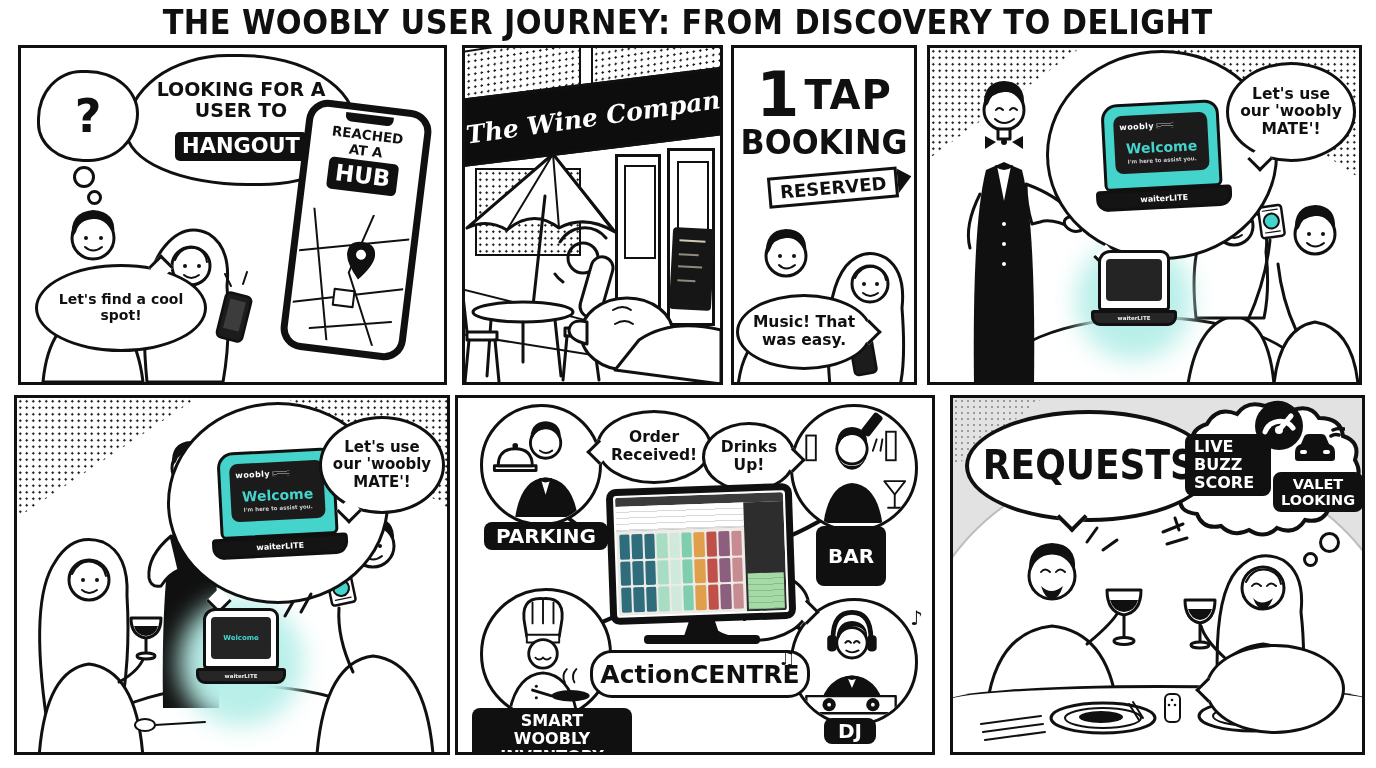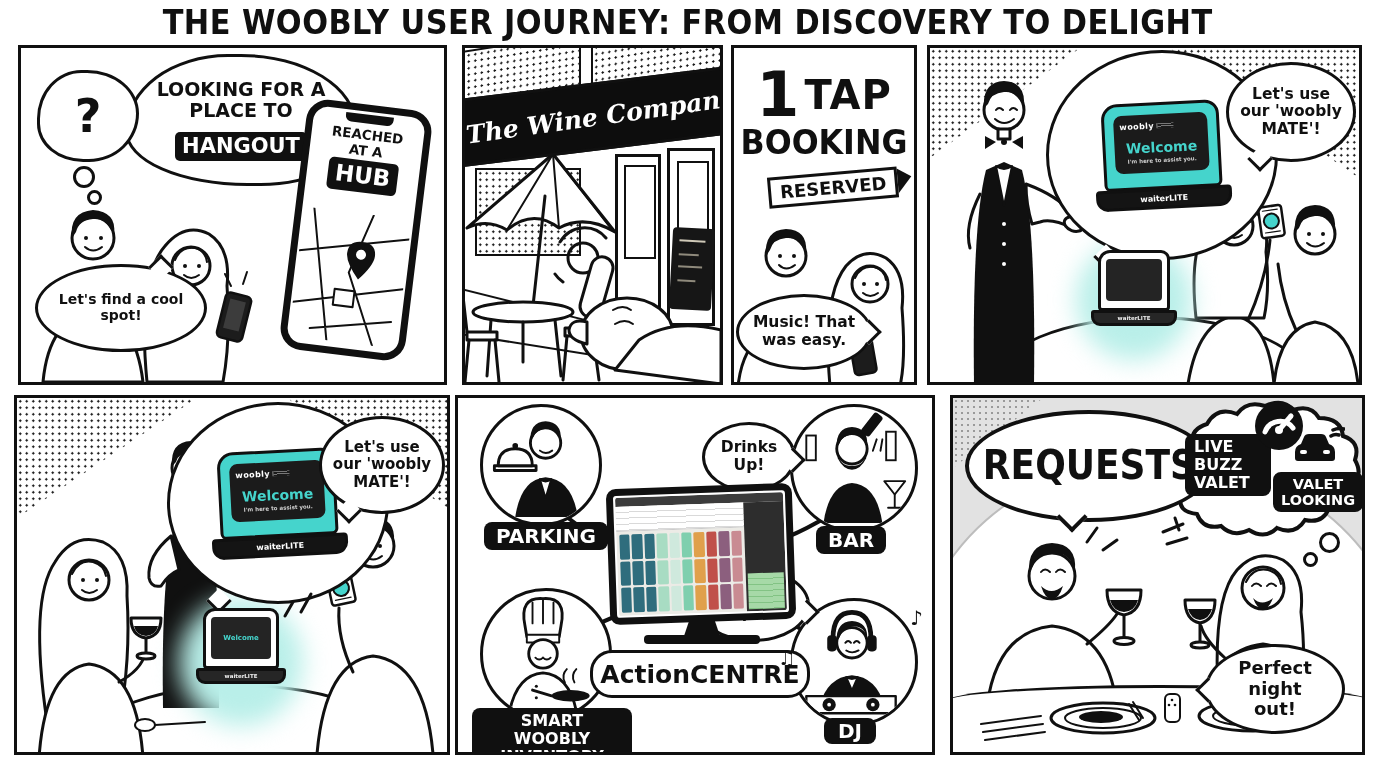--- a/index.html
+++ b/index.html
@@ -81,21 +81,21 @@
   </div>
 
 <section class="panel" style="left:18px;top:45px;width:429px;height:340px">
   <div class="bubble" style="left:16px;top:22px;width:102px;height:92px;border-radius:46% 54% 52% 48%/56% 50% 56% 44%">
     <span class="txt" style="font-size:46px;font-weight:800">?</span>
   </div>
   <div class="thought" style="left:52px;top:118px;width:16px;height:16px"></div>
   <div class="thought" style="left:66px;top:142px;width:9px;height:9px"></div>
 
   <div class="cloud" style="left:104px;top:6px;width:232px;height:132px;display:flex;flex-direction:column;align-items:center;justify-content:center">
-    <div style="font-weight:800;font-size:19px;text-align:center;width:180px;line-height:1.15">LOOKING FOR A PLACE TO</div>
+    <div style="font-weight:800;font-size:19px;text-align:center;width:180px;line-height:1.15">LOOKING FOR A USER TO</div>
     <div class="badge" style="font-size:21px;margin-top:10px">HANGOUT</div>
   </div>
 
   <div class="phone" style="left:272px;top:56px;width:126px;height:252px;transform:rotate(7deg)">
     <div class="notch"></div>
     <div style="text-align:center;margin-top:16px;font-weight:800;font-size:13.5px;line-height:1.15;width:86px;margin-left:13px">REACHED AT A</div>
     <div style="text-align:center;margin-top:2px"><span class="badge" style="font-size:23px">HUB</span></div>
     <svg class="abs" style="left:2px;top:102px" width="108" height="130" viewBox="0 0 108 130">
       <path class="ln2" d="M10 0 L38 130 M0 44 L108 20 M0 96 L108 70 M70 0 L52 60 L84 130 M20 120 L100 104"></path>
       <rect class="fw" x="40" y="78" width="20" height="16" style="stroke-width:2"></rect>
@@ -388,39 +388,43 @@
       <path class="fk" d="M50 36 Q49 16 66 15 Q83 16 82 34 L79 28 Q75 22 66 23 Q56 24 53 32 Z"></path>
       <path class="ln2" d="M60 46 Q66 51 73 46"></path>
       <path class="fk" d="M34 116 Q40 76 66 74 Q94 76 100 116 Z"></path>
       <path class="fw" d="M60 76 L66 96 L72 76 Q66 81 60 76 Z" style="stroke-width:2"></path>
       <path class="fw" d="M12 62 h44 v5 h-44 z"></path>
       <path class="fw" d="M16 62 Q16 44 34 44 Q52 44 52 62 Z"></path>
         <circle class="fk" cx="34" cy="41" r="3"></circle>
     </svg>
   </div>
   <div class="blockbadge" style="left:26px;top:124px;font-size:20px;padding:3px 12px">PARKING</div>
+  <div class="bubble" style="left:138px;top:12px;width:116px;height:74px">
+    <div class="tail t-left" style="left:-9px;top:30px"></div>
+    <span class="txt" style="font-size:15.5px;width:90px">Order Received!</span>
+  </div>
 
   <div class="node" style="left:332px;top:6px;width:122px;height:122px">
     <svg width="116" height="116" viewBox="0 0 122 122">
       <rect class="ln2" x="14" y="30" width="10" height="26"></rect>
         <rect class="ln2" x="98" y="26" width="10" height="30"></rect>
       <circle class="fw" cx="62" cy="44" r="16"></circle>
       <path class="fk" d="M46 42 Q45 22 62 21 Q79 22 78 40 L75 34 Q71 28 62 29 Q52 30 49 38 Z"></path>
       <path class="fk" d="M47 48 Q49 62 62 62 Q75 62 77 48 L77 54 Q71 66 62 66 Q53 66 47 54 Z"></path>
       <path class="ln2" d="M57 50 Q62 54 68 50" style="stroke:#fff"></path>
       <g transform="rotate(38 84 18)">
           <rect class="fk" x="78" y="6" width="11" height="26" rx="3"></rect>
         </g>
       <path class="ln2" d="M88 34 L84 46 M94 34 L92 46"></path>
       <path class="fk" d="M32 122 Q38 82 62 80 Q88 82 94 122 Z"></path>
       <path class="fw" d="M96 78 L118 78 L107 92 Z" style="stroke-width:2"></path>
         <path class="ln2" d="M107 92 L107 106 M100 106 h14"></path>
     </svg>
   </div>
-  <div class="blockbadge" style="left:358px;top:128px;font-size:20px;padding:3px 12px">BAR</div>
+  <div class="blockbadge" style="left:358px;top:128px;font-size:20px;padding:19px 12px">BAR</div>
   <div class="bubble" style="left:244px;top:24px;width:94px;height:70px">
     <div class="tail t-right" style="right:-9px;top:26px"></div>
     <span class="txt" style="font-size:15.5px;width:70px">Drinks Up!</span>
   </div>
 
   <div class="node" style="left:22px;top:190px;width:126px;height:126px">
     <svg width="120" height="120" viewBox="0 0 126 126">
       <path class="fw" d="M44 36 Q38 6 63 8 Q88 6 82 36 L80 48 L46 48 Z"></path>
       <path class="ln2" d="M52 12 L52 34 M63 9 L63 34 M74 12 L74 34"></path>
       <rect class="fw" x="46" y="46" width="34" height="8" style="stroke-width:2"></rect>
@@ -526,21 +530,21 @@
     <path d="M30 92 Q8 90 10 72 Q12 54 30 54 Q24 32 44 26 Q54 8 74 16 Q84 2 102 8 Q120 0 130 12 Q148 6 156 20 Q178 20 180 38 Q198 44 192 62 Q202 80 184 90 Q186 108 166 110 Q160 126 142 122 Q132 138 114 130 Q102 142 86 132 Q70 140 58 128 Q40 132 34 116 Q14 114 18 98 Q10 96 30 92 Z" fill="#fff" stroke="#101010" stroke-width="4"></path>
   </svg>
   <div class="gaugewrap" style="left:300px;top:2px">
     <svg width="52" height="52" viewBox="0 0 52 52">
       <circle cx="26" cy="26" r="24" fill="#101010"></circle>
       <path d="M12 32 A16 16 0 0 1 40 28" fill="none" stroke="#fff" stroke-width="5" stroke-linecap="round"></path>
       <path d="M26 30 L38 16" stroke="#fff" stroke-width="5" stroke-linecap="round"></path>
       <circle cx="26" cy="30" r="4" fill="#fff"></circle>
     </svg>
   </div>
-  <div class="blockbadge" style="left:232px;top:36px;width:86px;font-size:16px;text-align:left;justify-content:flex-start;padding-left:9px;z-index:6">LIVE BUZZ VALET</div>
+  <div class="blockbadge" style="left:232px;top:36px;width:86px;font-size:16px;text-align:left;justify-content:flex-start;padding-left:9px;z-index:6">LIVE BUZZ SCORE</div>
   <div class="carwrap" style="left:336px;top:26px">
     <svg width="56" height="42" viewBox="0 0 56 42">
       <path d="M6 28 q0 -6 6 -8 l3 -7 q1 -3 5 -3 h12 q4 0 5 3 l3 7 q6 2 6 8 v6 q0 3 -3 3 h-34 q-3 0 -3 -3 Z" fill="#101010"></path>
       <rect x="11" y="26" width="7" height="4" rx="2" fill="#fff"></rect>
         <rect x="34" y="26" width="7" height="4" rx="2" fill="#fff"></rect>
       <path d="M42 12 a10 10 0 0 1 8 -1 M44 6 a16 16 0 0 1 11 -1" fill="none" stroke="#101010" stroke-width="3.5" stroke-linecap="round"></path>
     </svg>
   </div>
   <div class="blockbadge" style="left:320px;top:74px;width:90px;font-size:14.5px;z-index:6">VALET LOOKING</div>
   <div class="thought" style="left:366px;top:134px;width:15px;height:15px"></div>
@@ -583,15 +587,14 @@
     <circle class="fk" cx="219" cy="10" r="1.3"></circle>
       <circle class="fk" cx="216" cy="15" r="1.3"></circle>
       <circle class="fk" cx="222" cy="15" r="1.3"></circle>
     <ellipse class="fw" cx="300" cy="26" rx="54" ry="15"></ellipse>
     <ellipse class="ln2" cx="300" cy="26" rx="40" ry="10"></ellipse>
     <path class="fk" d="M272 24 q14 -8 30 -2 q16 6 26 0 q-6 10 -28 8 q-22 -2 -28 -6 Z"></path>
   </svg>
 
   <div class="bubble" style="left:252px;top:246px;width:140px;height:90px;z-index:5">
     <div class="tail t-left" style="left:-9px;top:34px"></div>
-    <span class="txt" style="font-size:18px;width:100px">Perfect night out!</span>
   </div>
 </section>
 
 </body></html>

